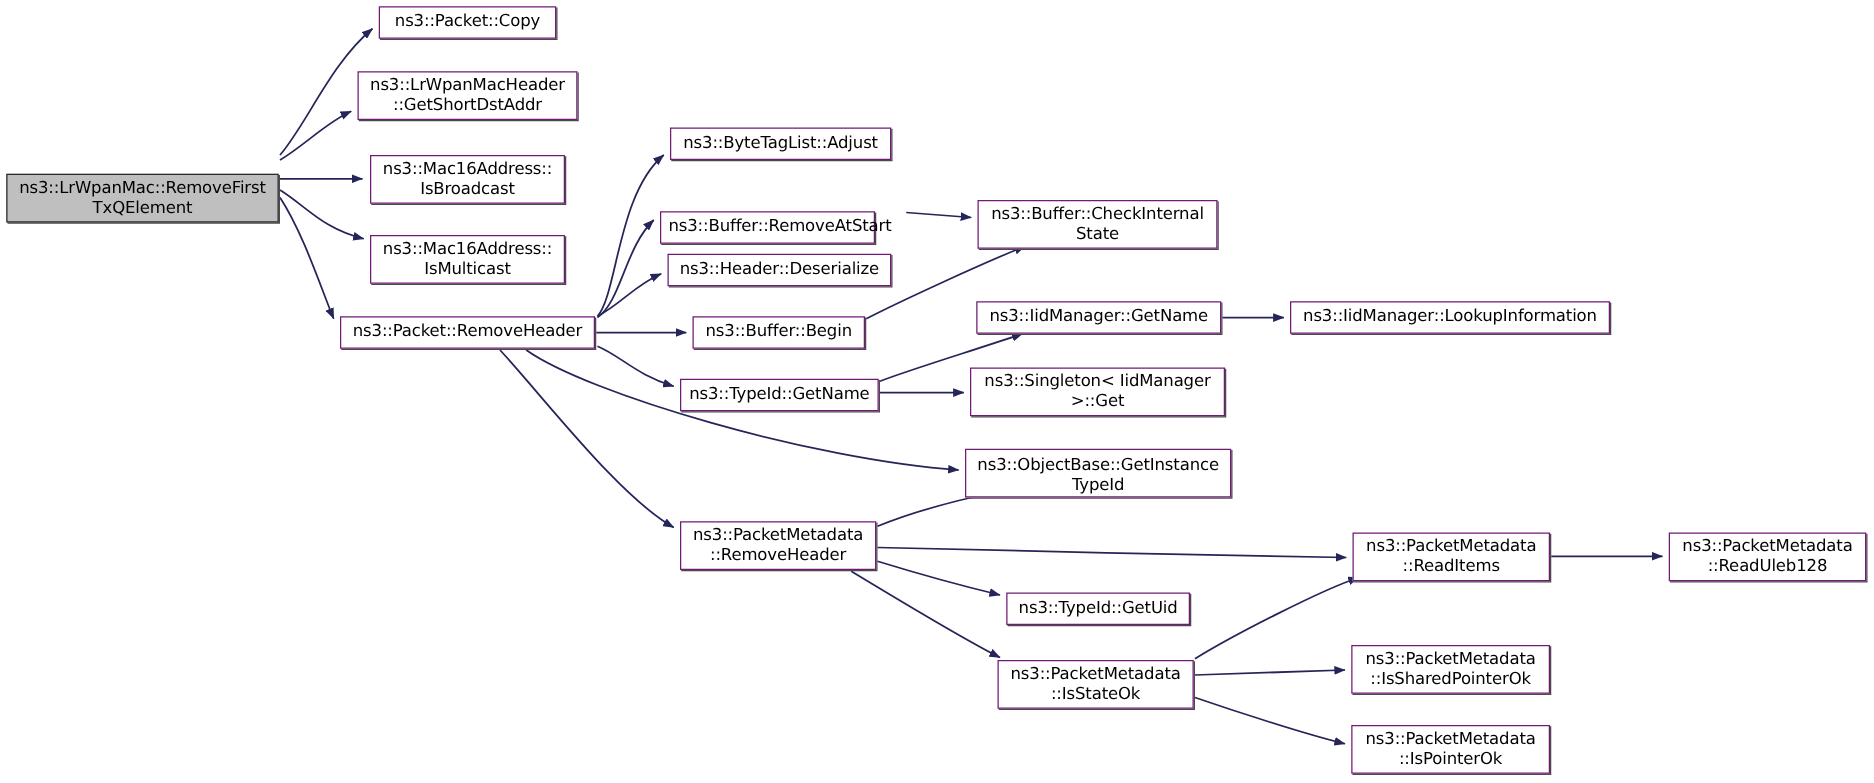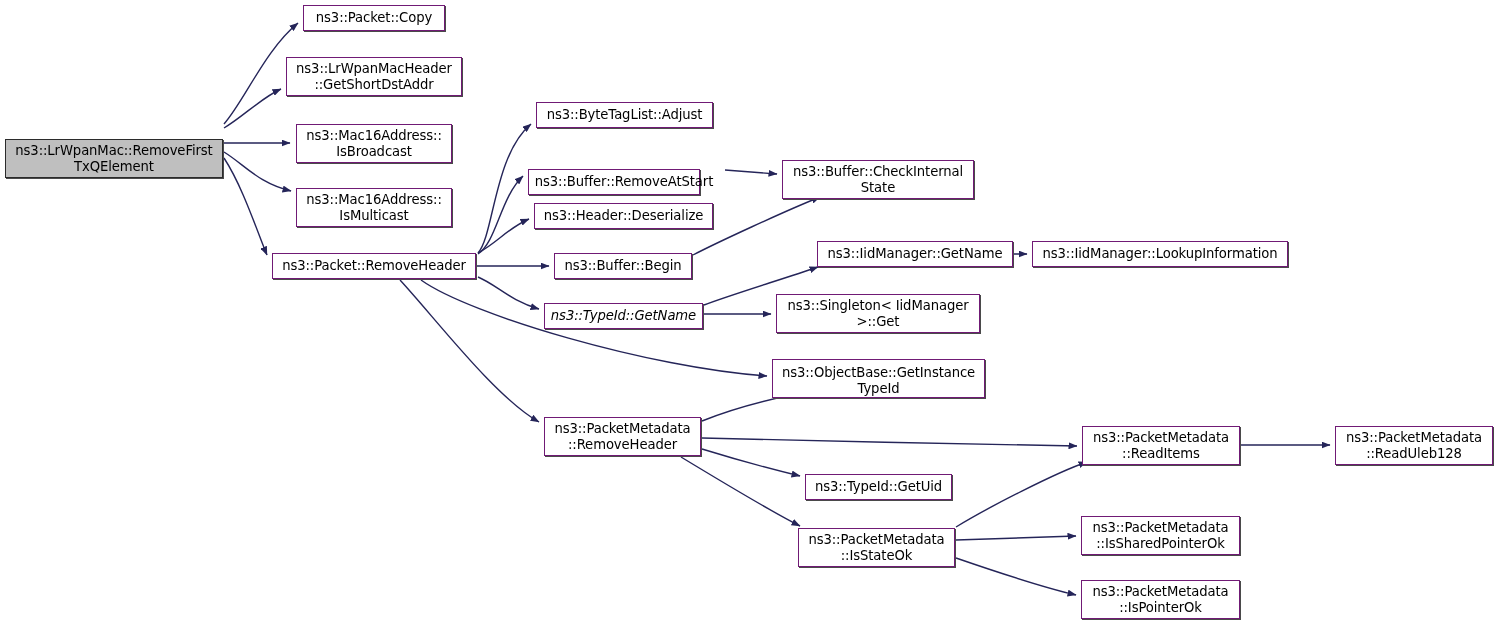--- a/index.html
+++ b/index.html
@@ -96,26 +96,26 @@
 ::GetShortDstAddr</span></div>
       <div class="node-box" style="left: 296px; top: 124px; width: 156px; height: 39px;"><span class="node-label">ns3::Mac16Address::
 IsBroadcast</span></div>
       <div class="node-box" style="left: 296px; top: 188px; width: 156px; height: 39px;"><span class="node-label">ns3::Mac16Address::
 IsMulticast</span></div>
       <div class="node-box" style="left: 272px; top: 253px; width: 204px; height: 26px;"><span class="node-label">ns3::Packet::RemoveHeader</span></div>
       <div class="node-box" style="left: 536px; top: 102px; width: 177px; height: 26px;"><span class="node-label">ns3::ByteTagList::Adjust</span></div>
       <div class="node-box" style="left: 528px; top: 169px; width: 172px; height: 26px; padding-left: 20px;"><span class="node-label">ns3::Buffer::RemoveAtStart</span></div>
       <div class="node-box" style="left: 534px; top: 203px; width: 179px; height: 26px;"><span class="node-label">ns3::Header::Deserialize</span></div>
       <div class="node-box" style="left: 554px; top: 253px; width: 138px; height: 26px;"><span class="node-label">ns3::Buffer::Begin</span></div>
-      <div class="node-box" style="left: 544px; top: 303px; width: 159px; height: 26px; font-style: italic;"><span class="node-label">ns3::TypeId::GetName</span></div>
+      <div class="node-box" style="left: 544px; top: 303px; width: 159px; height: 26px;"><span class="node-label">ns3::TypeId::GetName</span></div>
       <div class="node-box" style="left: 544px; top: 417px; width: 157px; height: 39px;"><span class="node-label">ns3::PacketMetadata
 ::RemoveHeader</span></div>
       <div class="node-box" style="left: 782px; top: 160px; width: 192px; height: 39px;"><span class="node-label">ns3::Buffer::CheckInternal
 State</span></div>
-      <div class="node-box" style="left: 781px; top: 241px; width: 196px; height: 26px; margin-left: 36px;"><span class="node-label">ns3::IidManager::GetName</span></div>
+      <div class="node-box" style="left: 781px; top: 241px; width: 196px; height: 26px;"><span class="node-label">ns3::IidManager::GetName</span></div>
       <div class="node-box" style="left: 776px; top: 294px; width: 204px; height: 39px;"><span class="node-label">ns3::Singleton&lt; IidManager
 &gt;::Get</span></div>
       <div class="node-box" style="left: 772px; top: 359px; width: 213px; height: 39px; align-items: flex-end;"><span class="node-label">ns3::ObjectBase::GetInstance
 TypeId</span></div>
       <div class="node-box" style="left: 805px; top: 474px; width: 147px; height: 26px;"><span class="node-label">ns3::TypeId::GetUid</span></div>
       <div class="node-box" style="left: 798px; top: 528px; width: 157px; height: 39px;"><span class="node-label">ns3::PacketMetadata
 ::IsStateOk</span></div>
       <div class="node-box" style="left: 1032px; top: 241px; width: 256px; height: 26px;"><span class="node-label">ns3::IidManager::LookupInformation</span></div>
       <div class="node-box" style="left: 1082px; top: 426px; width: 158px; height: 39px;"><span class="node-label">ns3::PacketMetadata
 ::ReadItems</span></div>

